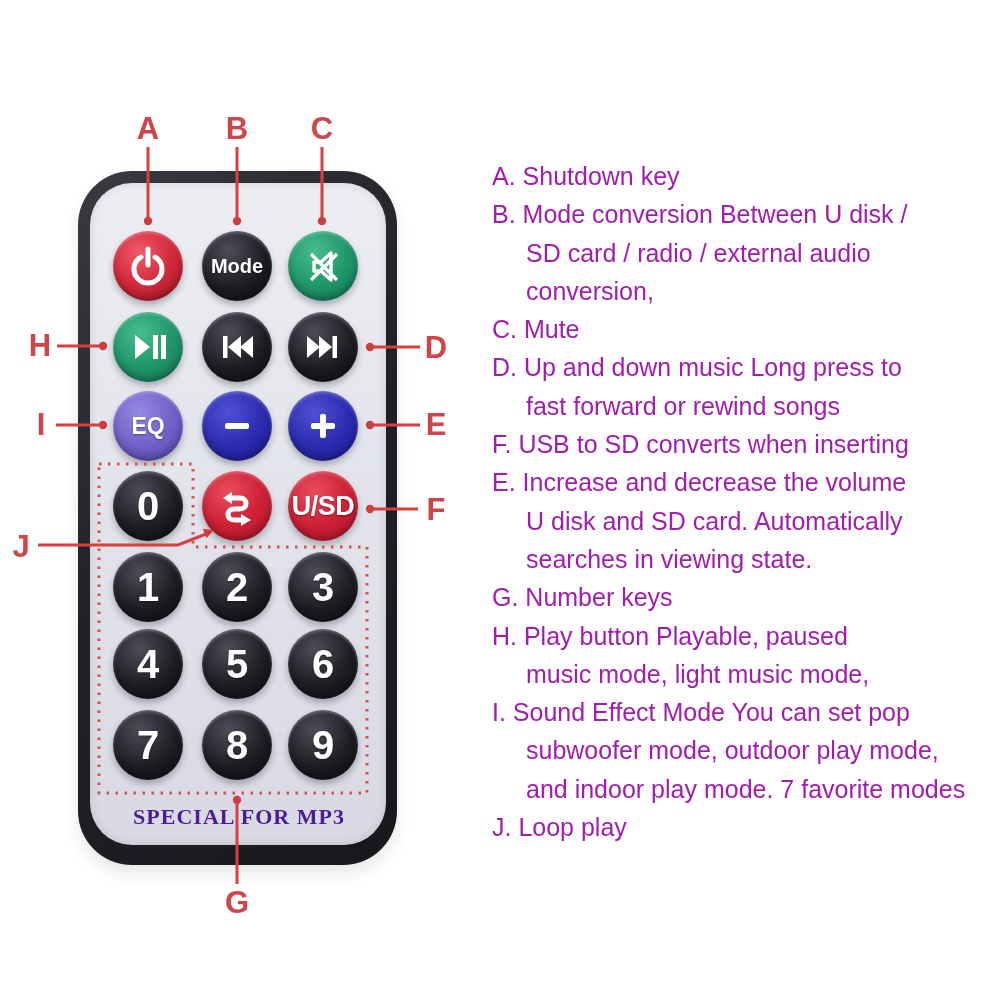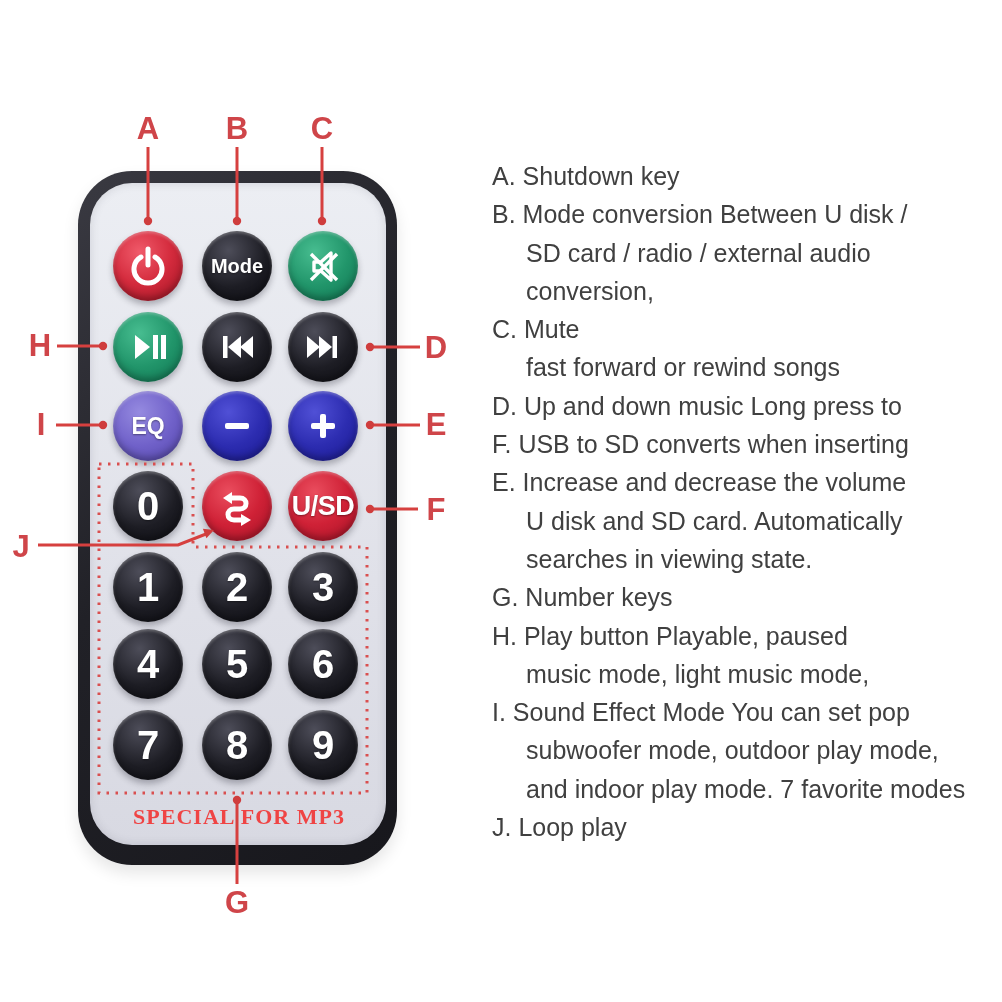--- a/index.html
+++ b/index.html
@@ -27,27 +27,27 @@
   .row5{top:587px}.row6{top:664px}.row7{top:745px}
   .btn .txt{color:#fff;font-weight:bold;text-shadow:0 1px 2px rgba(0,0,0,.4);}
   .t-mode{font-size:20px;}
   .t-eq{font-size:23px;}
   .t-usd{font-size:27px;letter-spacing:-.5px;}
   .digit{color:#fff;font-size:40px;font-weight:bold;text-shadow:0 1px 2px rgba(0,0,0,.4);}
   .ic{width:44px;height:44px;display:block;}
   
   .brand{position:absolute;left:90px;top:804px;width:298px;text-align:center;
          font-family:"Liberation Serif",serif;font-weight:bold;font-size:22px;
-         letter-spacing:1px;color:#ef4444;}
+         letter-spacing:1px;color:#4c1d95;}
   
   .overlay{position:absolute;left:0;top:0;width:1002px;height:1002px;pointer-events:none;}
   .ann-letter{position:absolute;transform:translate(-50%,-50%);color:#cf4549;
               font-size:31px;font-weight:bold;line-height:1;}
   
-  .legend{position:absolute;left:492px;top:157px;width:510px;color:#404040;
+  .legend{position:absolute;left:492px;top:157px;width:510px;color:#a21caf;
           font-size:25px;line-height:38.3px;}
   .legend .ln{white-space:nowrap;}
   .legend .ind{padding-left:34px;}
 </style>
 </head>
 <body>
 
 <div class="stage">
 
   <div class="remote">
@@ -190,22 +190,22 @@
   <div class="ann-letter" style="left:40px;top:345px;">H</div>
   <div class="ann-letter" style="left:41px;top:424px;">I</div>
   <div class="ann-letter" style="left:21px;top:546px;">J</div>
 
   <div class="legend">
     <div class="ln">A. Shutdown key</div>
     <div class="ln">B. Mode conversion Between U disk /</div>
     <div class="ln ind">SD card / radio / external audio</div>
     <div class="ln ind">conversion,</div>
     <div class="ln">C. Mute</div>
+    <div class="ln">D. Up and down music Long press to</div>
     <div class="ln ind">fast forward or rewind songs</div>
-    <div class="ln">D. Up and down music Long press to</div>
     <div class="ln">F. USB to SD converts when inserting</div>
     <div class="ln">E. Increase and decrease the volume</div>
     <div class="ln ind">U disk and SD card. Automatically</div>
     <div class="ln ind">searches in viewing state.</div>
     <div class="ln">G. Number keys</div>
     <div class="ln">H. Play button Playable, paused</div>
     <div class="ln ind">music mode, light music mode,</div>
     <div class="ln">I. Sound Effect Mode You can set pop</div>
     <div class="ln ind">subwoofer mode, outdoor play mode,</div>
     <div class="ln ind">and indoor play mode. 7 favorite modes</div>

